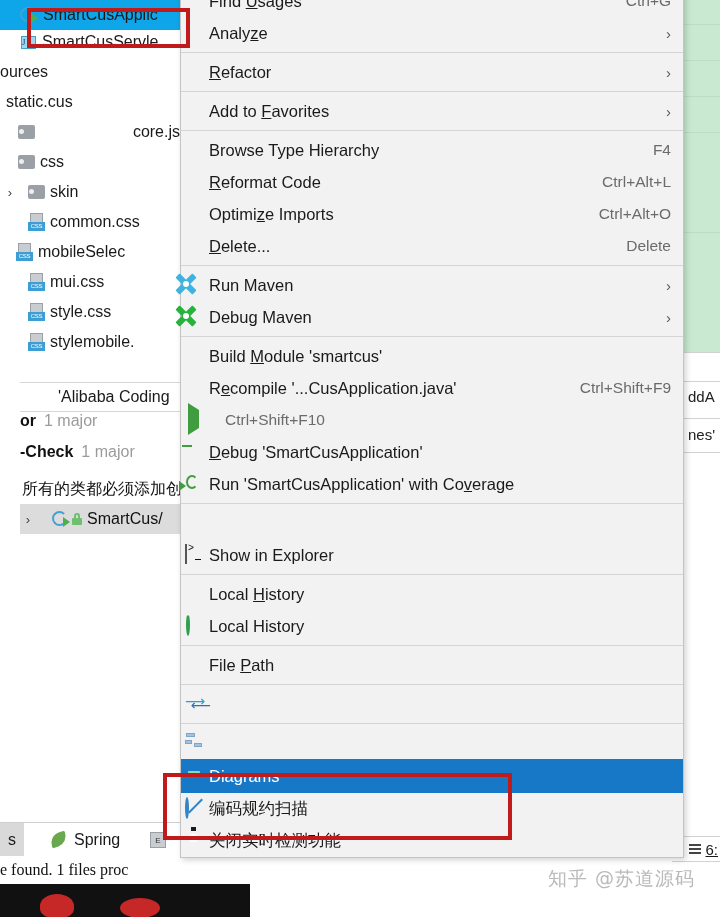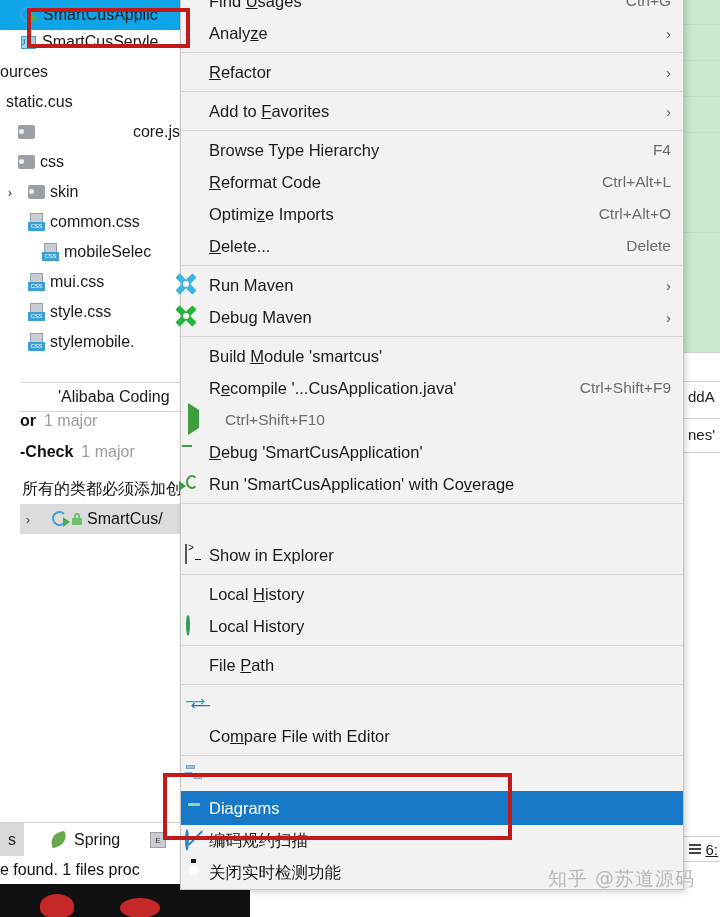--- a/index.html
+++ b/index.html
@@ -122,20 +122,21 @@
   .leaf-ico { width: 17px; height: 13px; background: #6aa84f;
               border-radius: 11px 2px 11px 2px; transform: rotate(-20deg); margin-right: 7px; }
   .ico-sq { width: 16px; height: 16px; background: #c9cdd1; border: 1px solid #9aa0a6;
             position: relative; margin-right: 4px; }
   .ico-sq .e { position: absolute; left: 4px; top: 3px; font-size: 8px; color: #333; }
 
   .console-line {
     position: absolute; left: 0; bottom: 33px; width: 250px; height: 28px;
     font-size: 16px; color: #111; white-space: nowrap; display: flex; align-items: center;
     background: #fff;
+    font-family: Liberation Serif, serif;
   }
   .console-black {
     position: absolute; left: 0; bottom: 0; width: 250px; height: 33px; background: #111;
     overflow: hidden;
   }
   .console-black .blob1 {
     position: absolute; left: 40px; top: 10px; width: 34px; height: 24px;
     background: #c62828; border-radius: 50% 50% 40% 40%;
   }
   .console-black .blob2 {
@@ -377,21 +378,21 @@
         <span class="ico ico-folder"></span>
         <span class="tree-label">skin</span>
       </div>
       <div class="tree-row" style="padding-left:28px;">
         <span class="ico ico-css">
             <span class="pg"></span>
             <span class="tag">CSS</span>
           </span>
         <span class="tree-label">common.css</span>
       </div>
-      <div class="tree-row" style="padding-left:42px;">
+      <div class="tree-row" style="padding-left:16px;">
         <span class="ico ico-css">
             <span class="pg"></span>
             <span class="tag">CSS</span>
           </span>
         <span class="tree-label">mobileSelec</span>
       </div>
       <div class="tree-row" style="padding-left:28px;">
         <span class="ico ico-css">
             <span class="pg"></span>
             <span class="tag">CSS</span>
@@ -568,23 +569,20 @@
       <span class="mi-label">File <u>P</u>ath</span>
       <span class="mi-short"></span>
     </div>
     <div class="sep"></div>
 
     <div class="mi">
       <span class="mi-ico"><span class="cmp"><span class="a1">⟶</span><span class="a2">⟵</span></span></span>
       <span class="mi-label"></span>
       <span class="mi-short"></span>
     </div>
-    <div class="mi">
-      <span class="mi-label">Co<u>m</u>pare File with Editor</span>
-    </div>
     <div class="sep"></div>
 
     <div class="mi">
       <span class="mi-ico"><span class="diag"><span class="b1"></span><span class="b2"></span><span class="b3"></span></span></span>
       <span class="mi-label"></span>
       <span class="mi-arrow"></span>
     </div>
     <div class="mi sel h36">
       <span class="mi-ico"><span class="scan"></span></span>
       <span class="mi-label">Diagrams</span>

